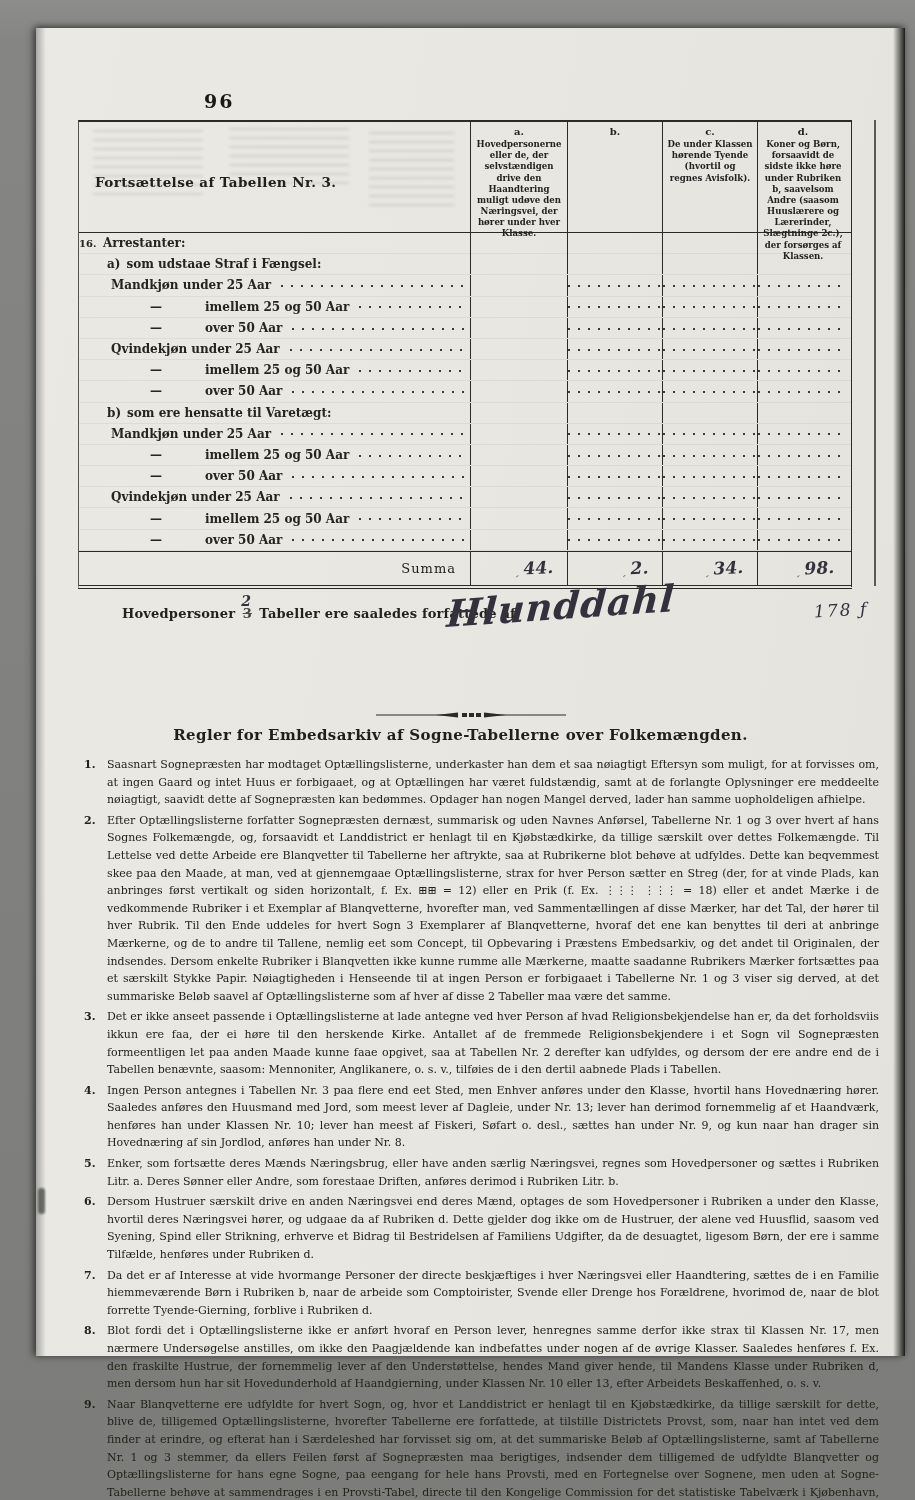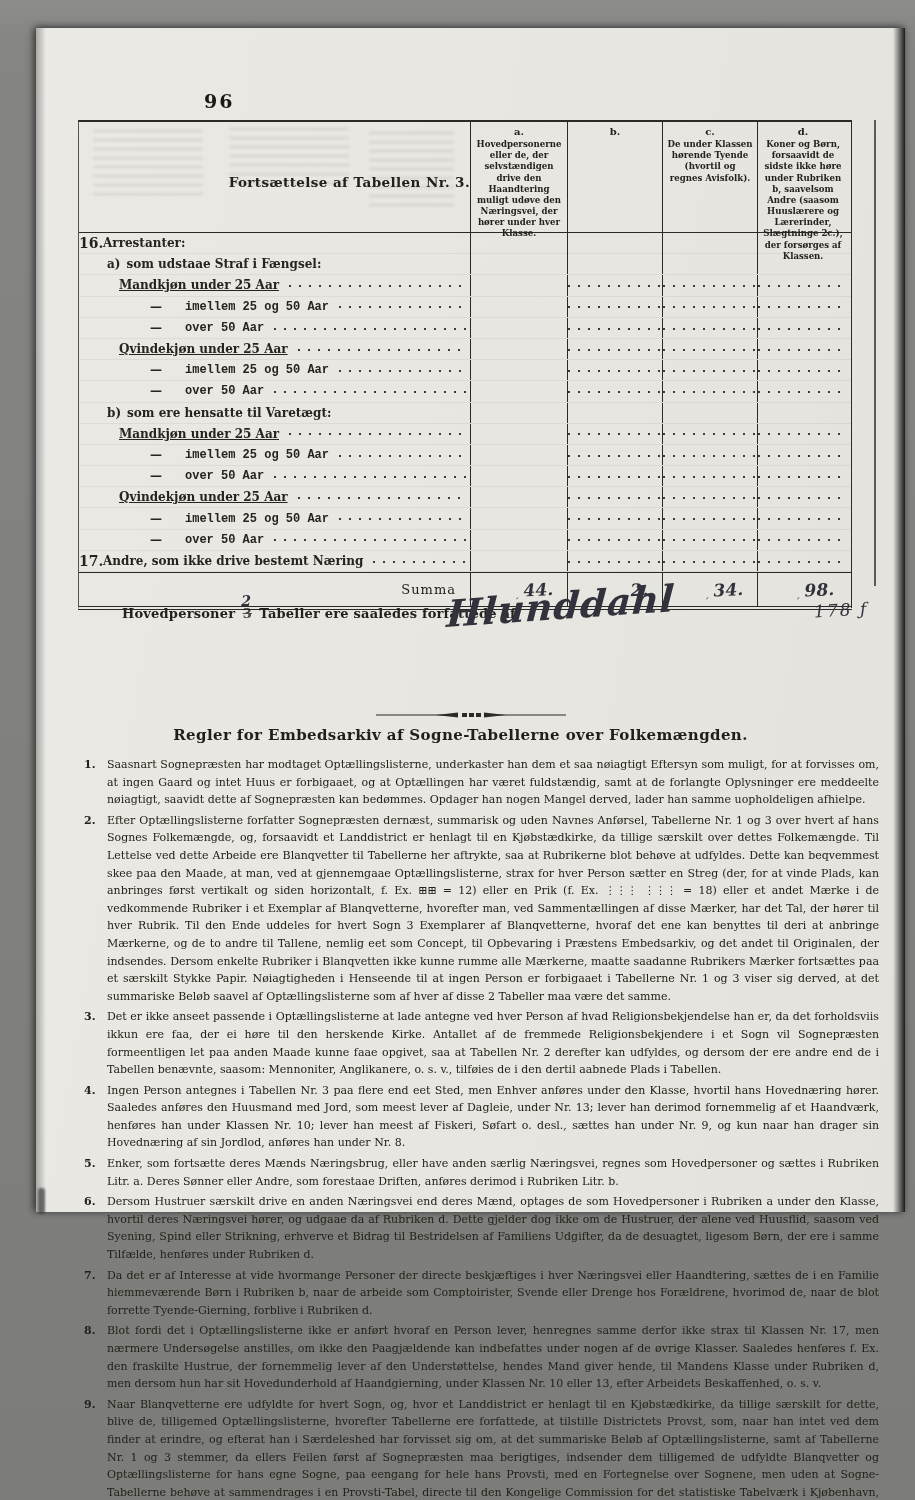--- a/index.html
+++ b/index.html
@@ -2,21 +2,21 @@
 <html><head>
 <meta charset="utf-8">
 <style>
   html,body{margin:0;padding:0;}
   body{
     width:915px;height:1500px;position:relative;overflow:hidden;
     background:linear-gradient(180deg,#8d8d8b 0,#858583 40px,#7c7c7a 100%);
     font-family:"DejaVu Serif", serif;
   }
   .paper{
-    position:absolute;left:36px;top:28px;width:869px;height:1184px;
+    position:absolute;left:36px;top:28px;width:869px;height:1328px;
     background:linear-gradient(100deg,#eae9e4 0,#e7e6e1 55%,#e3e2dc 100%);
     box-shadow:-3px 0 7px rgba(0,0,0,.45), 0 -2px 6px rgba(0,0,0,.3);
     color:#1e1d1a;
   }
   .right-edge{position:absolute;right:0;top:0;width:12px;height:100%;
     background:linear-gradient(90deg,rgba(0,0,0,0) 0,rgba(20,20,18,.55) 55%,#1b1b19 100%);}
   .gutter-shadow{position:absolute;left:0;top:0;width:10px;height:100%;
     background:linear-gradient(90deg,rgba(0,0,0,.28),rgba(0,0,0,0));}
   .smudge{position:absolute;left:2px;top:1160px;width:7px;height:26px;background:#3c3c38;
     border-radius:3px;filter:blur(1px);opacity:.7;}
@@ -33,36 +33,36 @@
     border-top:2px solid #2b2a26;border-bottom:4px double #2b2a26;
     border-left:1px solid #55534c;border-right:1.5px solid #2b2a26;
   }
   .margin-rule{position:absolute;left:838px;top:92px;width:2px;height:466px;background:#44423c;opacity:.85;}
   .grid5{display:grid;grid-template-columns:391px 97px 95px 95px 91px;}
   .thead{height:110px;border-bottom:1px solid #2b2a26;}
   .th{border-left:1px solid #2b2a26;padding:3px 4px;font-size:8.6px;line-height:1.3;
       font-weight:700;text-align:center;color:#232220;}
   .th .col-letter{display:block;font-size:10px;margin-bottom:1px;}
   .th-label{position:relative;border-left:none;}
-  .table-title{position:absolute;left:0;right:0;top:52px;text-align:right;
+  .table-title{position:absolute;left:16px;right:0;top:52px;text-align:left;
       font-size:13.5px;font-weight:700;letter-spacing:.4px;color:#21201c;}
   .ghost{position:absolute;background:repeating-linear-gradient(180deg,rgba(90,88,80,.32) 0 2px,rgba(0,0,0,0) 2px 9px);
       filter:blur(1.4px);opacity:.5;}
   .g1{left:14px;top:8px;width:110px;height:70px;}
   .g2{left:150px;top:6px;width:120px;height:60px;}
   .g3{left:290px;top:10px;width:85px;height:78px;}
 
   .trow{height:20.2px;border-bottom:1px solid rgba(0,0,0,.05);}
   .lcell{display:flex;align-items:center;font-size:12px;font-weight:700;color:#25241f;
       white-space:nowrap;overflow:hidden;padding-right:2px;}
-  .rnum{width:24px;font-size:14px;flex:0 0 auto;}
+  .rnum{width:24px;font-size:10px;flex:0 0 auto;}
   .pfx{margin-left:28px;margin-right:6px;flex:0 0 auto;}
-  .item .rtxt{margin-left:40px;text-decoration:underline;}
+  .item .rtxt{margin-left:32px;}
   .dashrow .dash{margin-left:62px;width:30px;text-align:center;flex:0 0 auto;}
-  .dashrow .rtxt{margin-left:14px;font-family:Liberation Mono, monospace;}
+  .dashrow .rtxt{margin-left:34px;}
   .leader{flex:1 1 auto;height:100%;margin-left:6px;
       background-image:radial-gradient(circle,#3d3b35 1.1px,rgba(0,0,0,0) 1.5px);
       background-size:10px 6px;background-repeat:repeat-x;background-position:left 55%;}
   .vcell{border-left:1px solid #2b2a26;height:100%;}
   .trow.data .vcell.dotted{
       background-image:radial-gradient(circle,#3d3b35 1.1px,rgba(0,0,0,0) 1.5px);
       background-size:10px 6px;background-repeat:repeat-x;background-position:6px 55%;}
   .summa-row{height:33px;border-top:1.5px solid #2b2a26;}
   .summa-label{display:flex;align-items:center;justify-content:flex-end;
       padding-right:14px;font-size:13px;font-weight:400;letter-spacing:1px;}
@@ -282,31 +282,20 @@
           <span class="dash">—</span>
           <span class="rtxt">over 50 Aar</span>
           <span class="leader"></span>
         </div>
       <div class="vcell"></div>
         <div class="vcell dotted"></div>
         <div class="vcell dotted"></div>
         <div class="vcell dotted"></div>
     </div>
 
-    <div class="grid5 trow data">
-      <div class="lcell">
-          <span class="rnum">17.</span>
-          <span class="rtxt">Andre, som ikke drive bestemt Næring</span>
-          <span class="leader"></span>
-        </div>
-      <div class="vcell"></div>
-        <div class="vcell dotted"></div>
-        <div class="vcell dotted"></div>
-        <div class="vcell dotted"></div>
-    </div>
 
     <div class="grid5 summa-row">
       <div class="summa-label">Summa</div>
       <div class="vcell summa-cell">
           <span class="hw">44.</span>
         </div>
       <div class="vcell summa-cell">
           <span class="hw">2.</span>
         </div>
       <div class="vcell summa-cell">

